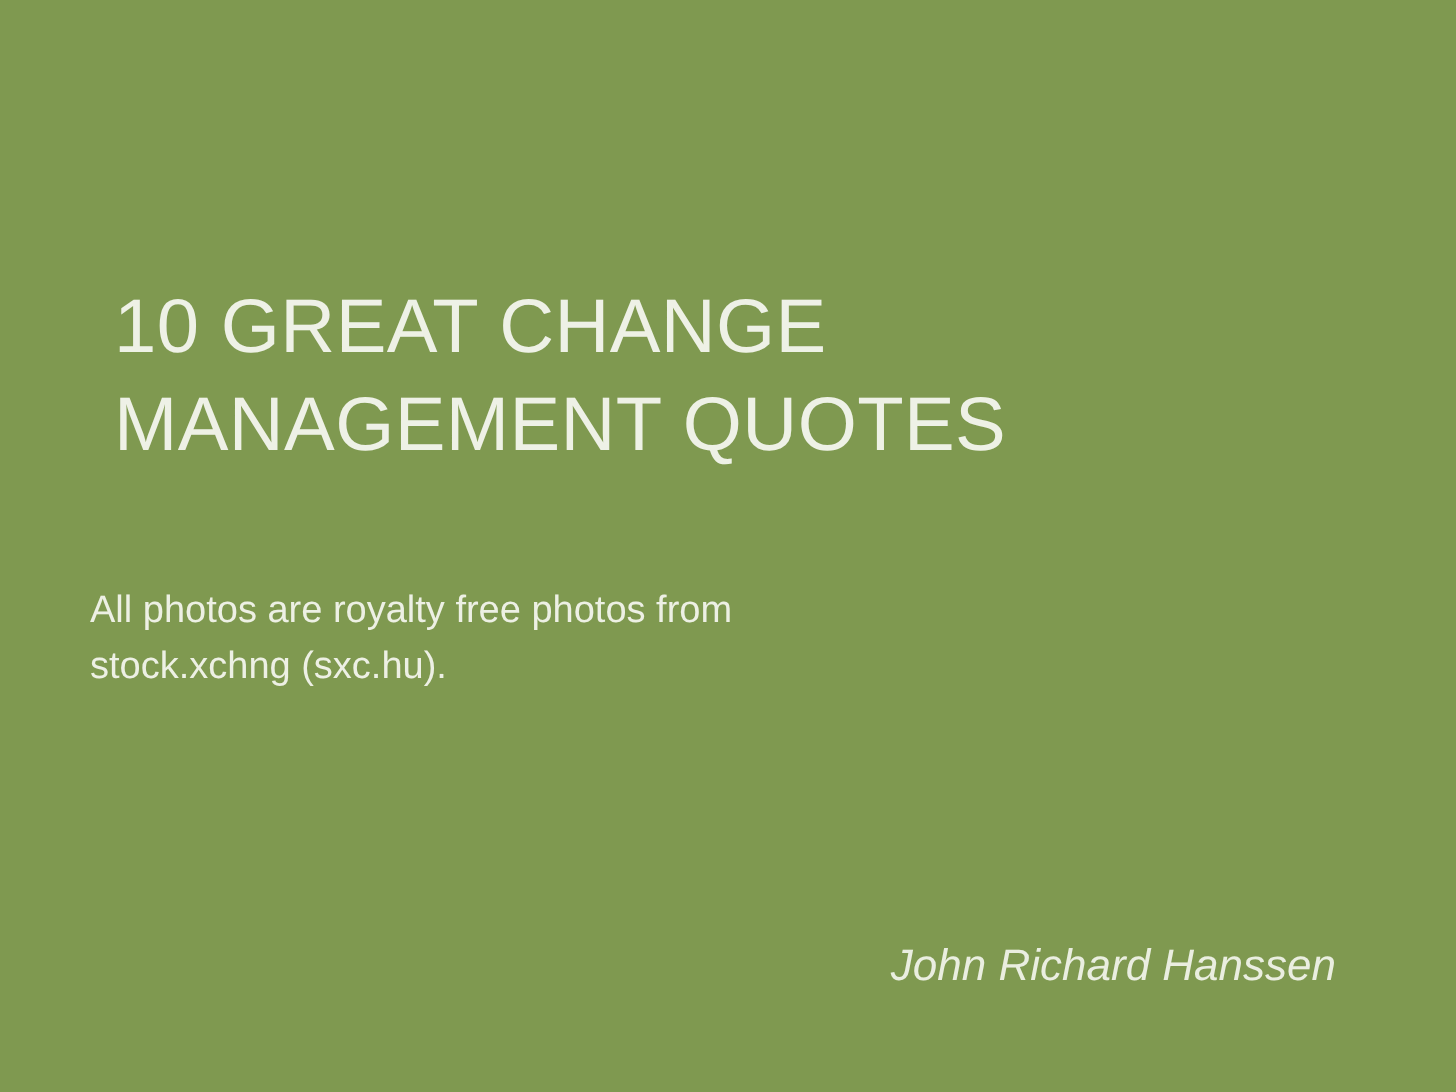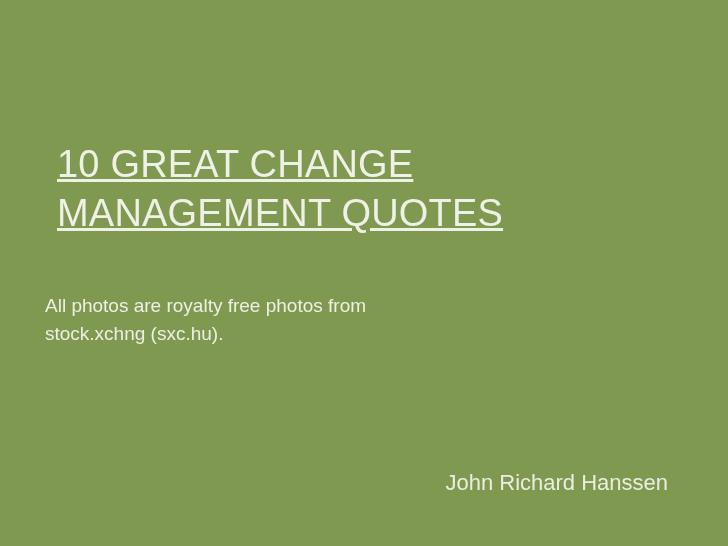--- a/index.html
+++ b/index.html
@@ -29,21 +29,20 @@
     top: 140px;
     width: 600px;
     margin: 0;
     font-size: 38px;
     font-weight: normal;
     line-height: 49px;
     letter-spacing: 0.2px;
     text-transform: uppercase;
     color: #eef1e6;
     white-space: pre-line;
-    text-decoration: underline;
   }
 
   .slide-subtitle {
     position: absolute;
     left: 45px;
     top: 292px;
     width: 480px;
     margin: 0;
     font-size: 19px;
     font-weight: normal;
@@ -56,20 +55,21 @@
     position: absolute;
     left: 0;
     right: 60px;
     top: 468px;
     margin: 0;
     text-align: right;
     font-size: 22px;
     font-weight: normal;
     line-height: 30px;
     color: #eaeee0;
+    font-style: italic;
   }
 </style>
 </head>
 <body>
 
 <div class="slide">
 
   <h1 class="slide-title">10 GREAT CHANGE
 MANAGEMENT QUOTES</h1>
 

